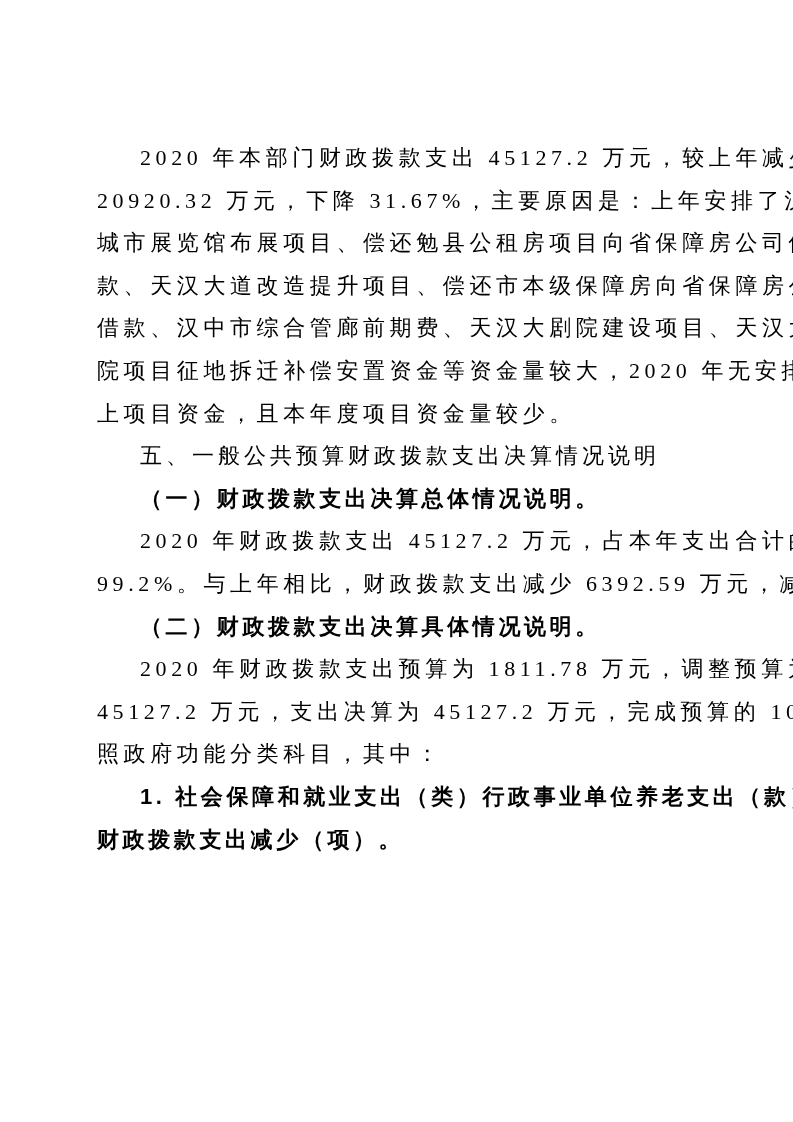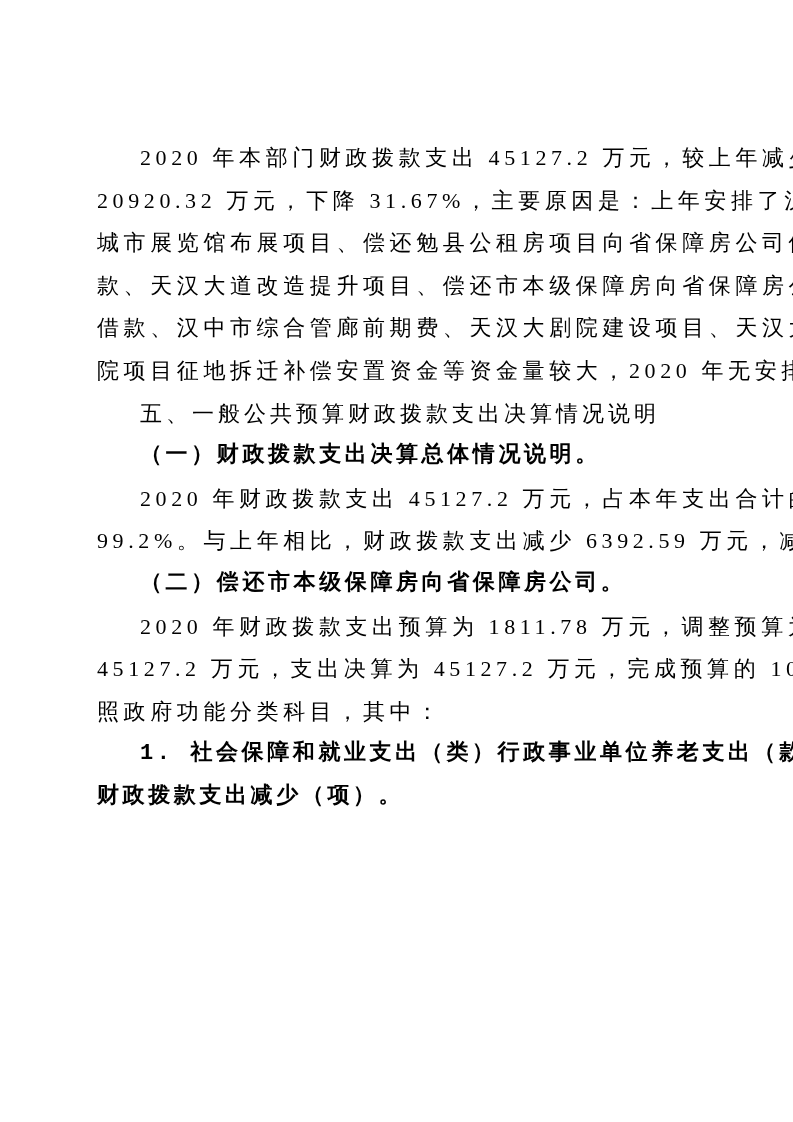--- a/index.html
+++ b/index.html
@@ -36,44 +36,45 @@
     font-family: "Liberation Serif", "DejaVu Serif", serif;
     font-weight: normal;
     letter-spacing: 4.6px;
   }
   .line.heading-hei {
     font-family: "Liberation Sans", "DejaVu Sans", sans-serif;
     font-weight: normal;
     letter-spacing: 4px;
   }
   .line.heading-kai {
-    font-family: Liberation Mono, monospace;
+    font-family: Liberation Sans, sans-serif;
     font-weight: bold;
     letter-spacing: 3.6px;
   }
   .gap-span {
     display: inline-block;
     height: 1px;
   }
 </style>
 </head>
 <body>
 
 <div class="page">
   <div class="doc-body">
       <div class="line body indent"><span>2020 年本部门财政拨款支出 45127.2 万元，较上年减少</span></div>
       <div class="line body"><span>20920.32 万元，下降 31.67%，主要原因是：上年安排了汉中市</span></div>
       <div class="line body"><span>城市展览馆布展项目、偿还勉县公租房项目向省保障房公司借</span></div>
       <div class="line body"><span>款、天汉大道改造提升项目、偿还市本级保障房向省保障房公司</span></div>
       <div class="line body"><span>借款、汉中市综合管廊前期费、天汉大剧院建设项目、天汉大剧</span></div>
       <div class="line body"><span>院项目征地拆迁补偿安置资金等资金量较大，2020 年无安排以</span></div>
+      <div class="line body"><span>上项目资金，且本年度项目资金量较少。</span></div>
       <div class="line heading-hei indent"><span>五、一般公共预算财政拨款支出决算情况说明</span></div>
       <div class="line heading-kai indent"><span>（一）财政拨款支出决算总体情况说明。</span></div>
       <div class="line body indent"><span>2020 年财政拨款支出 45127.2 万元，占本年支出合计的</span></div>
       <div class="line body"><span>99.2%。与上年相比，财政拨款支出减少 6392.59 万元，减少</span></div>
-      <div class="line heading-kai indent"><span>（二）偿还市本级保障房向省保障房公司。</span></div>
+      <div class="line heading-kai indent"><span>（二）财政拨款支出决算具体情况说明。</span></div>
       <div class="line body indent"><span>2020 年财政拨款支出预算为 1811.78 万元，调整预算为</span></div>
       <div class="line body"><span>45127.2 万元，支出决算为 45127.2 万元，完成预算的 100%。按</span></div>
       <div class="line body"><span>照政府功能分类科目，其中：</span></div>
       <div class="line heading-kai indent"><span>1. 社会保障和就业支出（类）行政事业单位养老支出（款）</span></div>
       <div class="line heading-kai"><span>财政拨款支出减少（项）。</span></div>
     </div>
 </div>
 
 </body></html>

